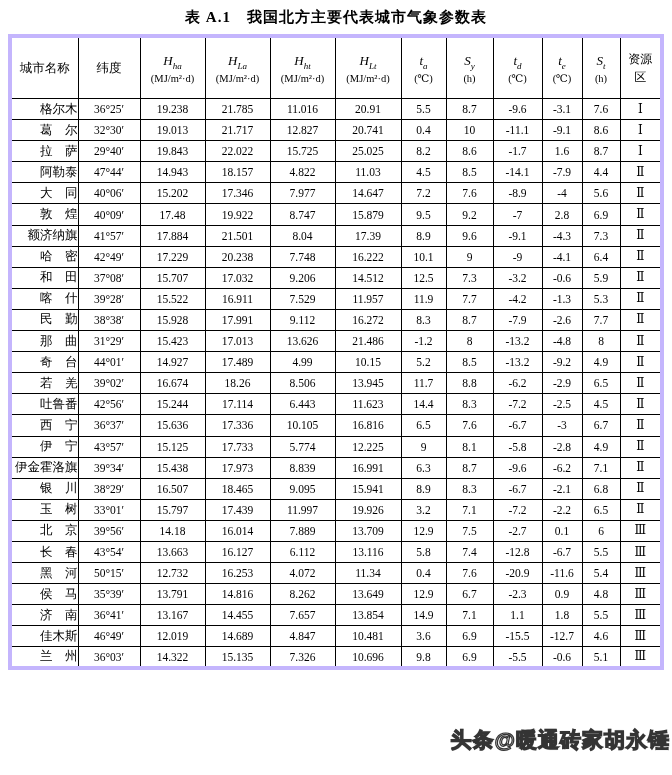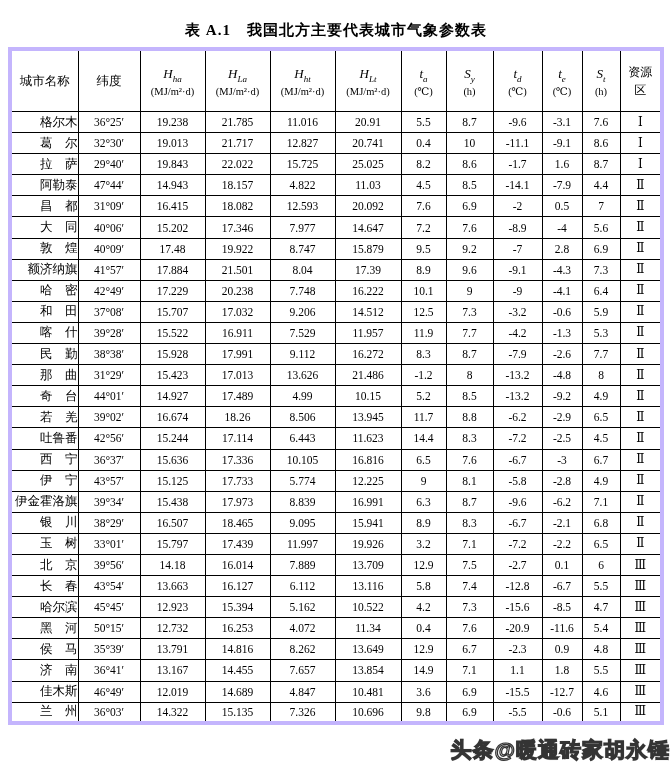--- a/index.html
+++ b/index.html
@@ -3,21 +3,21 @@
 <meta charset="utf-8">
 <style>
   html,body{margin:0;padding:0;}
   body{
     width:672px;height:775px;background:#ffffff;position:relative;
     font-family:"Liberation Serif","DejaVu Serif",serif;color:#000;
     overflow:hidden;
   }
   .title{
     text-align:center;font-weight:bold;font-size:15px;
-    padding-top:21px;letter-spacing:1px;
+    padding-top:8px;letter-spacing:1px;
   }
   table{
     border-collapse:collapse;table-layout:fixed;
     width:652px;margin:7px auto 0 auto;
     border:4px solid #c4b5fd;
   }
   th,td{
     border:1px solid #000;text-align:center;vertical-align:middle;
     padding:0;overflow:hidden;white-space:nowrap;
   }
@@ -25,21 +25,21 @@
   .sym{font-style:italic;font-size:13px;display:block;line-height:1.5;}
   .sym sub{font-size:9px;font-style:italic;}
   .unit{font-size:10.5px;display:block;line-height:1.2;font-style:normal;}
   .plain-h{font-size:12.5px;}
   .zone-h{font-size:12px;white-space:normal;line-height:1.5;padding:3px 6px;}
   tbody tr{height:21.1px;}
   tbody td{font-size:11.5px;}
   td.city{font-size:12.5px;text-align:right;}
   td.zone{font-size:12px;}
   .watermark{
-    position:absolute;right:2px;bottom:11px;
+    position:absolute;right:2px;bottom:21px;
     font-family:"Liberation Sans","DejaVu Sans",sans-serif;
     font-weight:bold;font-size:21px;letter-spacing:1px;
     color:#ffffff;-webkit-text-stroke:1.2px #2e2e2e;
     text-shadow:0 0 1px #444;opacity:0.97;white-space:nowrap;
   }
 </style>
 </head>
 <body>
 
 <div class="title">表 A.1　我国北方主要代表城市气象参数表</div>
@@ -153,34 +153,20 @@
         <td>4.822</td>
         <td>11.03</td>
         <td>4.5</td>
         <td>8.5</td>
         <td>-14.1</td>
         <td>-7.9</td>
         <td>4.4</td>
         <td class="zone">Ⅱ</td>
       </tr>
       <tr>
-        <td class="city">昌　都</td>
-        <td>31°09′</td>
-        <td>16.415</td>
-        <td>18.082</td>
-        <td>12.593</td>
-        <td>20.092</td>
-        <td>7.6</td>
-        <td>6.9</td>
-        <td>-2</td>
-        <td>0.5</td>
-        <td>7</td>
-        <td class="zone">Ⅱ</td>
-      </tr>
-      <tr>
         <td class="city">大　同</td>
         <td>40°06′</td>
         <td>15.202</td>
         <td>17.346</td>
         <td>7.977</td>
         <td>14.647</td>
         <td>7.2</td>
         <td>7.6</td>
         <td>-8.9</td>
         <td>-4</td>
@@ -419,34 +405,20 @@
         <td>6.112</td>
         <td>13.116</td>
         <td>5.8</td>
         <td>7.4</td>
         <td>-12.8</td>
         <td>-6.7</td>
         <td>5.5</td>
         <td class="zone">Ⅲ</td>
       </tr>
       <tr>
-        <td class="city">哈尔滨</td>
-        <td>45°45′</td>
-        <td>12.923</td>
-        <td>15.394</td>
-        <td>5.162</td>
-        <td>10.522</td>
-        <td>4.2</td>
-        <td>7.3</td>
-        <td>-15.6</td>
-        <td>-8.5</td>
-        <td>4.7</td>
-        <td class="zone">Ⅲ</td>
-      </tr>
-      <tr>
         <td class="city">黑　河</td>
         <td>50°15′</td>
         <td>12.732</td>
         <td>16.253</td>
         <td>4.072</td>
         <td>11.34</td>
         <td>0.4</td>
         <td>7.6</td>
         <td>-20.9</td>
         <td>-11.6</td>

